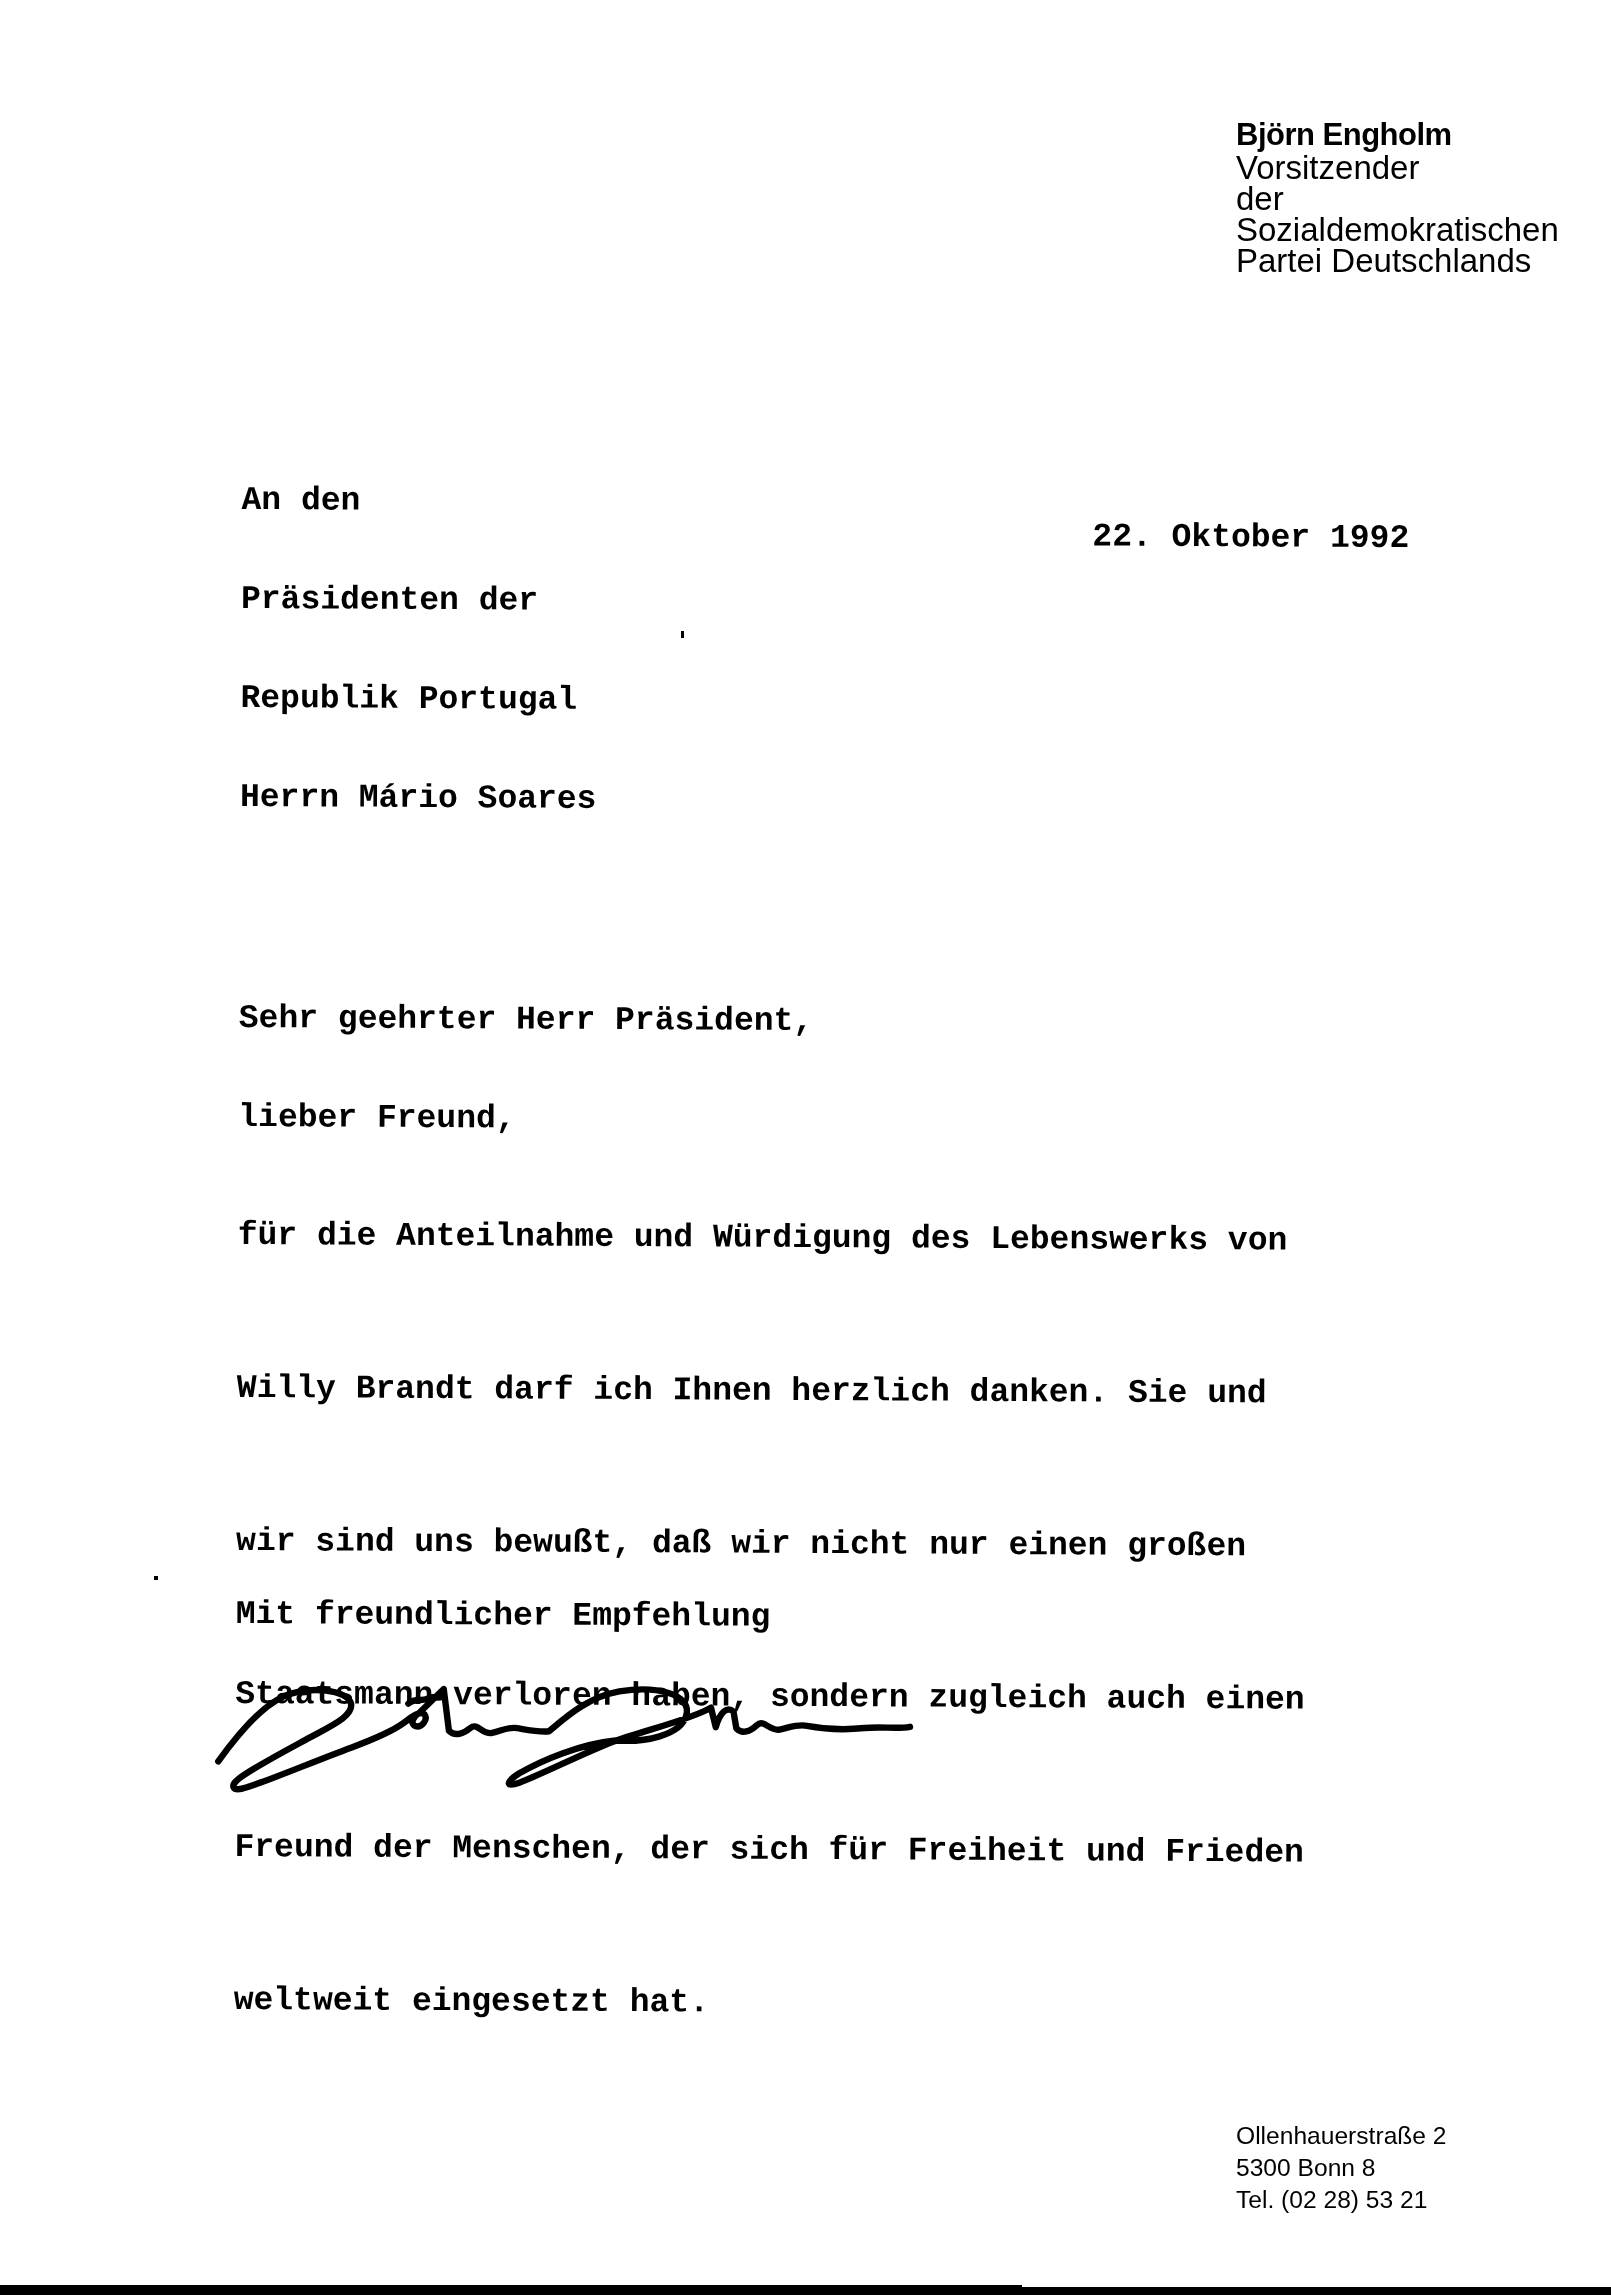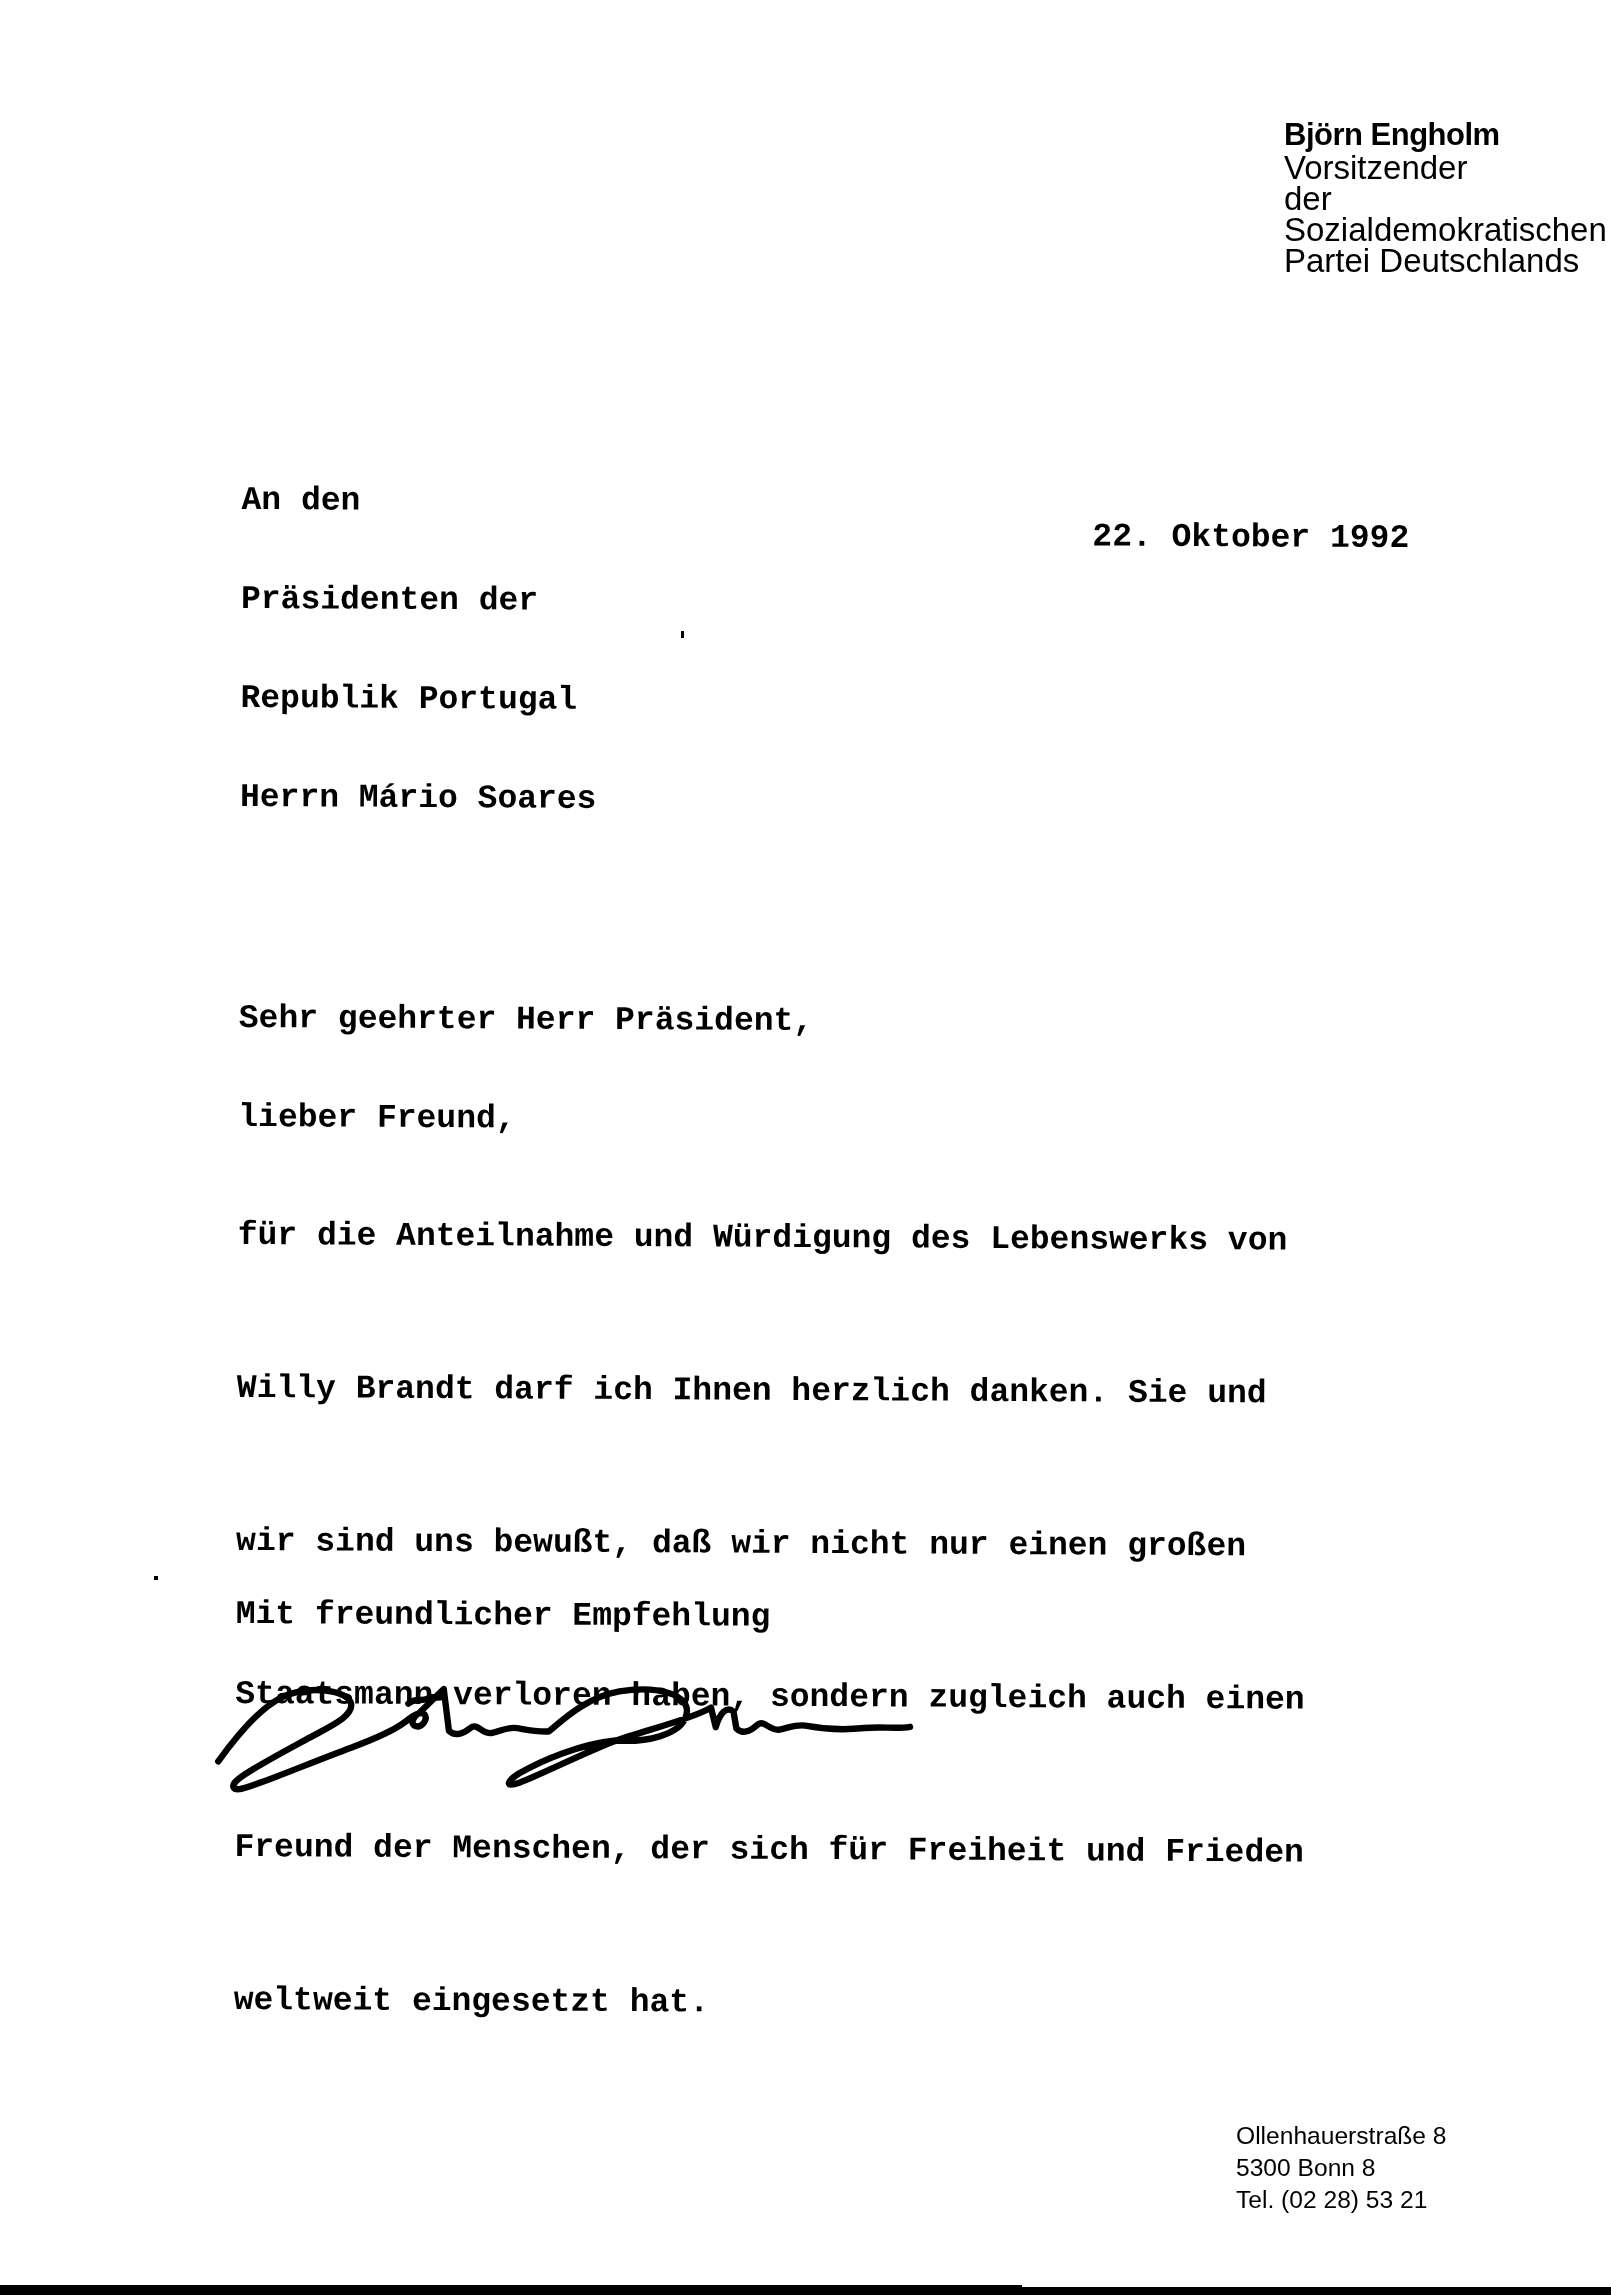--- a/index.html
+++ b/index.html
@@ -12,21 +12,20 @@
     overflow: hidden;
     color: #000;
   }
   
   .letterhead {
     position: absolute;
     left: 1236px;
     top: 118px;
     font-family: "Liberation Sans", "DejaVu Sans", sans-serif;
     color: #000;
-    margin-left: 48px;
   }
   .letterhead .name {
     font-size: 31px;
     font-weight: 700;
     letter-spacing: -0.5px;
     line-height: 34px;
   }
   .letterhead .role {
     font-size: 33px;
     font-weight: 400;
@@ -172,21 +171,21 @@
         C 1390 126, 1420 132, 1448 127"></path>
       <path d="
         M 425 85
         C 440 72, 452 82, 466 74
         C 476 68, 484 76, 494 70"></path>
     </svg>
 
   </div>
 
   <div class="footer">
-    <div>Ollenhauerstraße 8</div>
+    <div>Ollenhauerstraße 2</div>
     <div>5300 Bonn 8</div>
     <div>Tel. (02 28) 53 21</div>
   </div>
 
   <div class="speck speck-1"></div>
   <div class="speck speck-2"></div>
   <div class="edge-bar"></div>
 
 </div>
 

